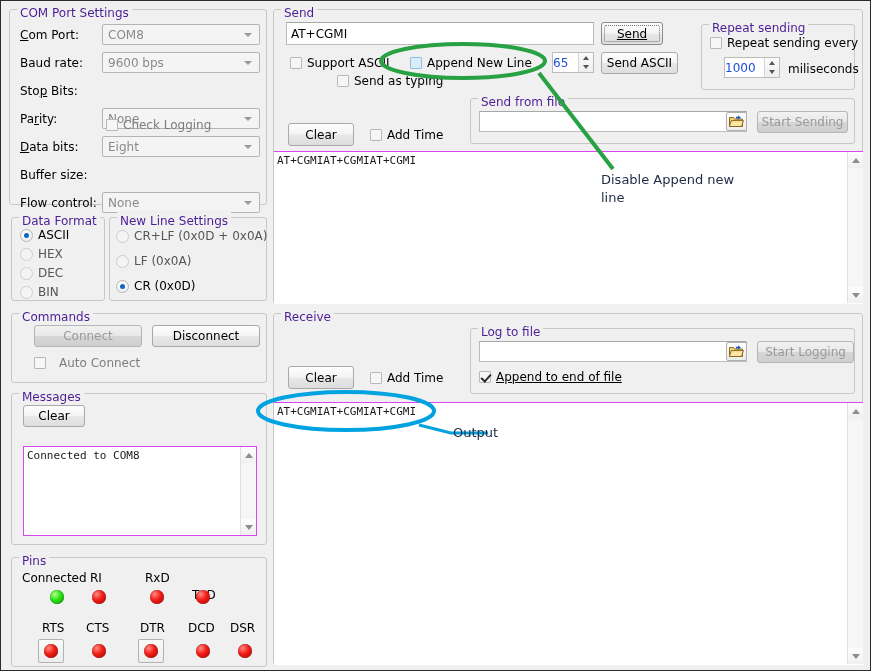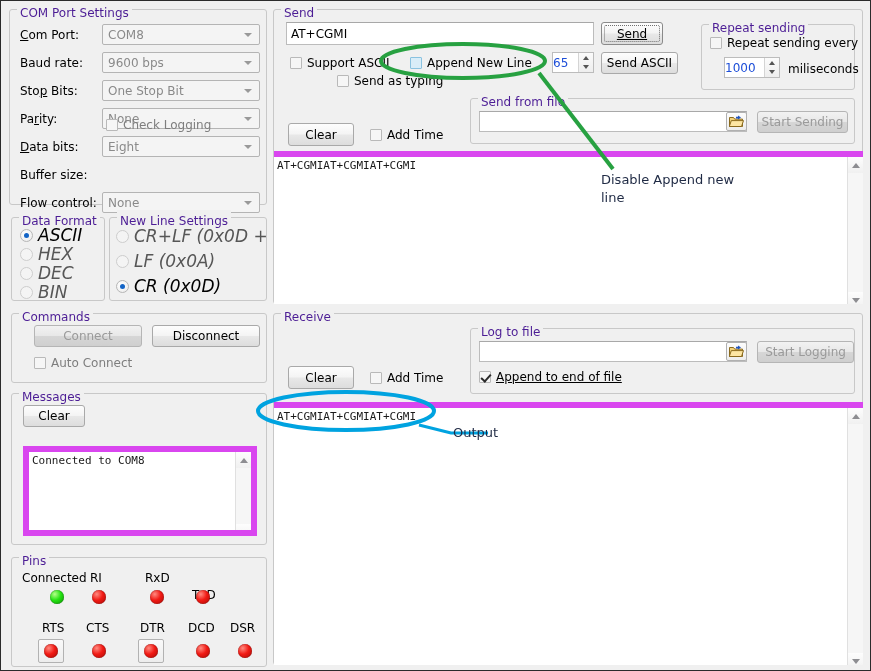--- a/index.html
+++ b/index.html
@@ -152,24 +152,23 @@
     border-width: 0 2px 2px 0;
     transform: rotate(42deg);
   }
   .cb.dis .txt { color: #7e7e7e; }
 
   
   .rb {
     position: absolute;
     display: flex;
     align-items: center;
-    font-size: 17px;
+    font-size: 12px;
     white-space: nowrap;
     line-height: 14px;
-    font-style: italic;
   }
   .rb .dot {
     width: 13px; height: 13px;
     border-radius: 50%;
     border: 1px solid #b6b6b6;
     background: radial-gradient(circle at 40% 35%, #ffffff 0%, #f0f0f0 70%, #e4e4e4 100%);
     margin-right: 5px;
     flex: 0 0 auto;
     position: relative;
   }
@@ -218,21 +217,21 @@
     border-left: 3px solid transparent;
     border-right: 3px solid transparent;
   }
   .spin .ud i.up { border-bottom: 4px solid #555; }
   .spin .ud i.dn { border-top: 4px solid #555; }
 
   
   .logarea {
     position: absolute;
     background: #ffffff;
-    border: 6px solid #d946ef;
+    border: 1px solid #d946ef;
     overflow: hidden;
   }
   .logarea .line {
     font-family: "DejaVu Sans Mono", "Liberation Mono", monospace;
     font-size: 11px;
     color: #1a1a1a;
     padding: 2px 0 0 3px;
     white-space: nowrap;
   }
 
@@ -320,24 +319,20 @@
       <span class="arrow"></span>
     </div>
 
     <span class="lbl" style="left:10px; top:46px;">Baud rate:</span>
     <div class="combo" style="left:92px; top:42px; width:158px;">
       <span>9600 bps</span>
       <span class="arrow"></span>
     </div>
 
     <span class="lbl" style="left:10px; top:74px;">Sto<u>p</u> Bits:</span>
-    <div class="combo" style="left:92px; top:70px; width:158px;">
-      <span>One Stop Bit</span>
-      <span class="arrow"></span>
-    </div>
 
     <span class="lbl" style="left:10px; top:102px;">Pa<u>r</u>ity:</span>
     <div class="combo" style="left:92px; top:98px; width:158px;">
       <span>None</span>
       <span class="arrow"></span>
     </div>
 
     <div class="cb dis" style="left:96px; top:108px;">
       <span class="box"></span>
       <span class="txt">Check Logging</span>
@@ -395,21 +390,21 @@
   </div>
 
   <div class="gb" style="left:10px; top:312px; width:256px; height:70px;">
     <span class="gb-title">Commands</span>
     <div class="btn dis" style="left:22px; top:11px; width:108px; height:22px;">
       <span>Connect</span>
     </div>
     <div class="btn" style="left:140px; top:11px; width:108px; height:22px;">
       <span>Disconnect</span>
     </div>
-    <div class="cb dis" style="left:22px; top:42px;">
+    <div class="cb dis" style="left:22px; top:42px;gap:8px;">
       <span class="box"></span>
       <span class="txt">Auto Connect</span>
     </div>
   </div>
 
   <div class="gb" style="left:10px; top:392px; width:256px; height:152px;">
     <span class="gb-title">Messages</span>
     <div class="btn" style="left:11px; top:11px; width:62px; height:22px;">
       <span>Clear</span>
     </div>

